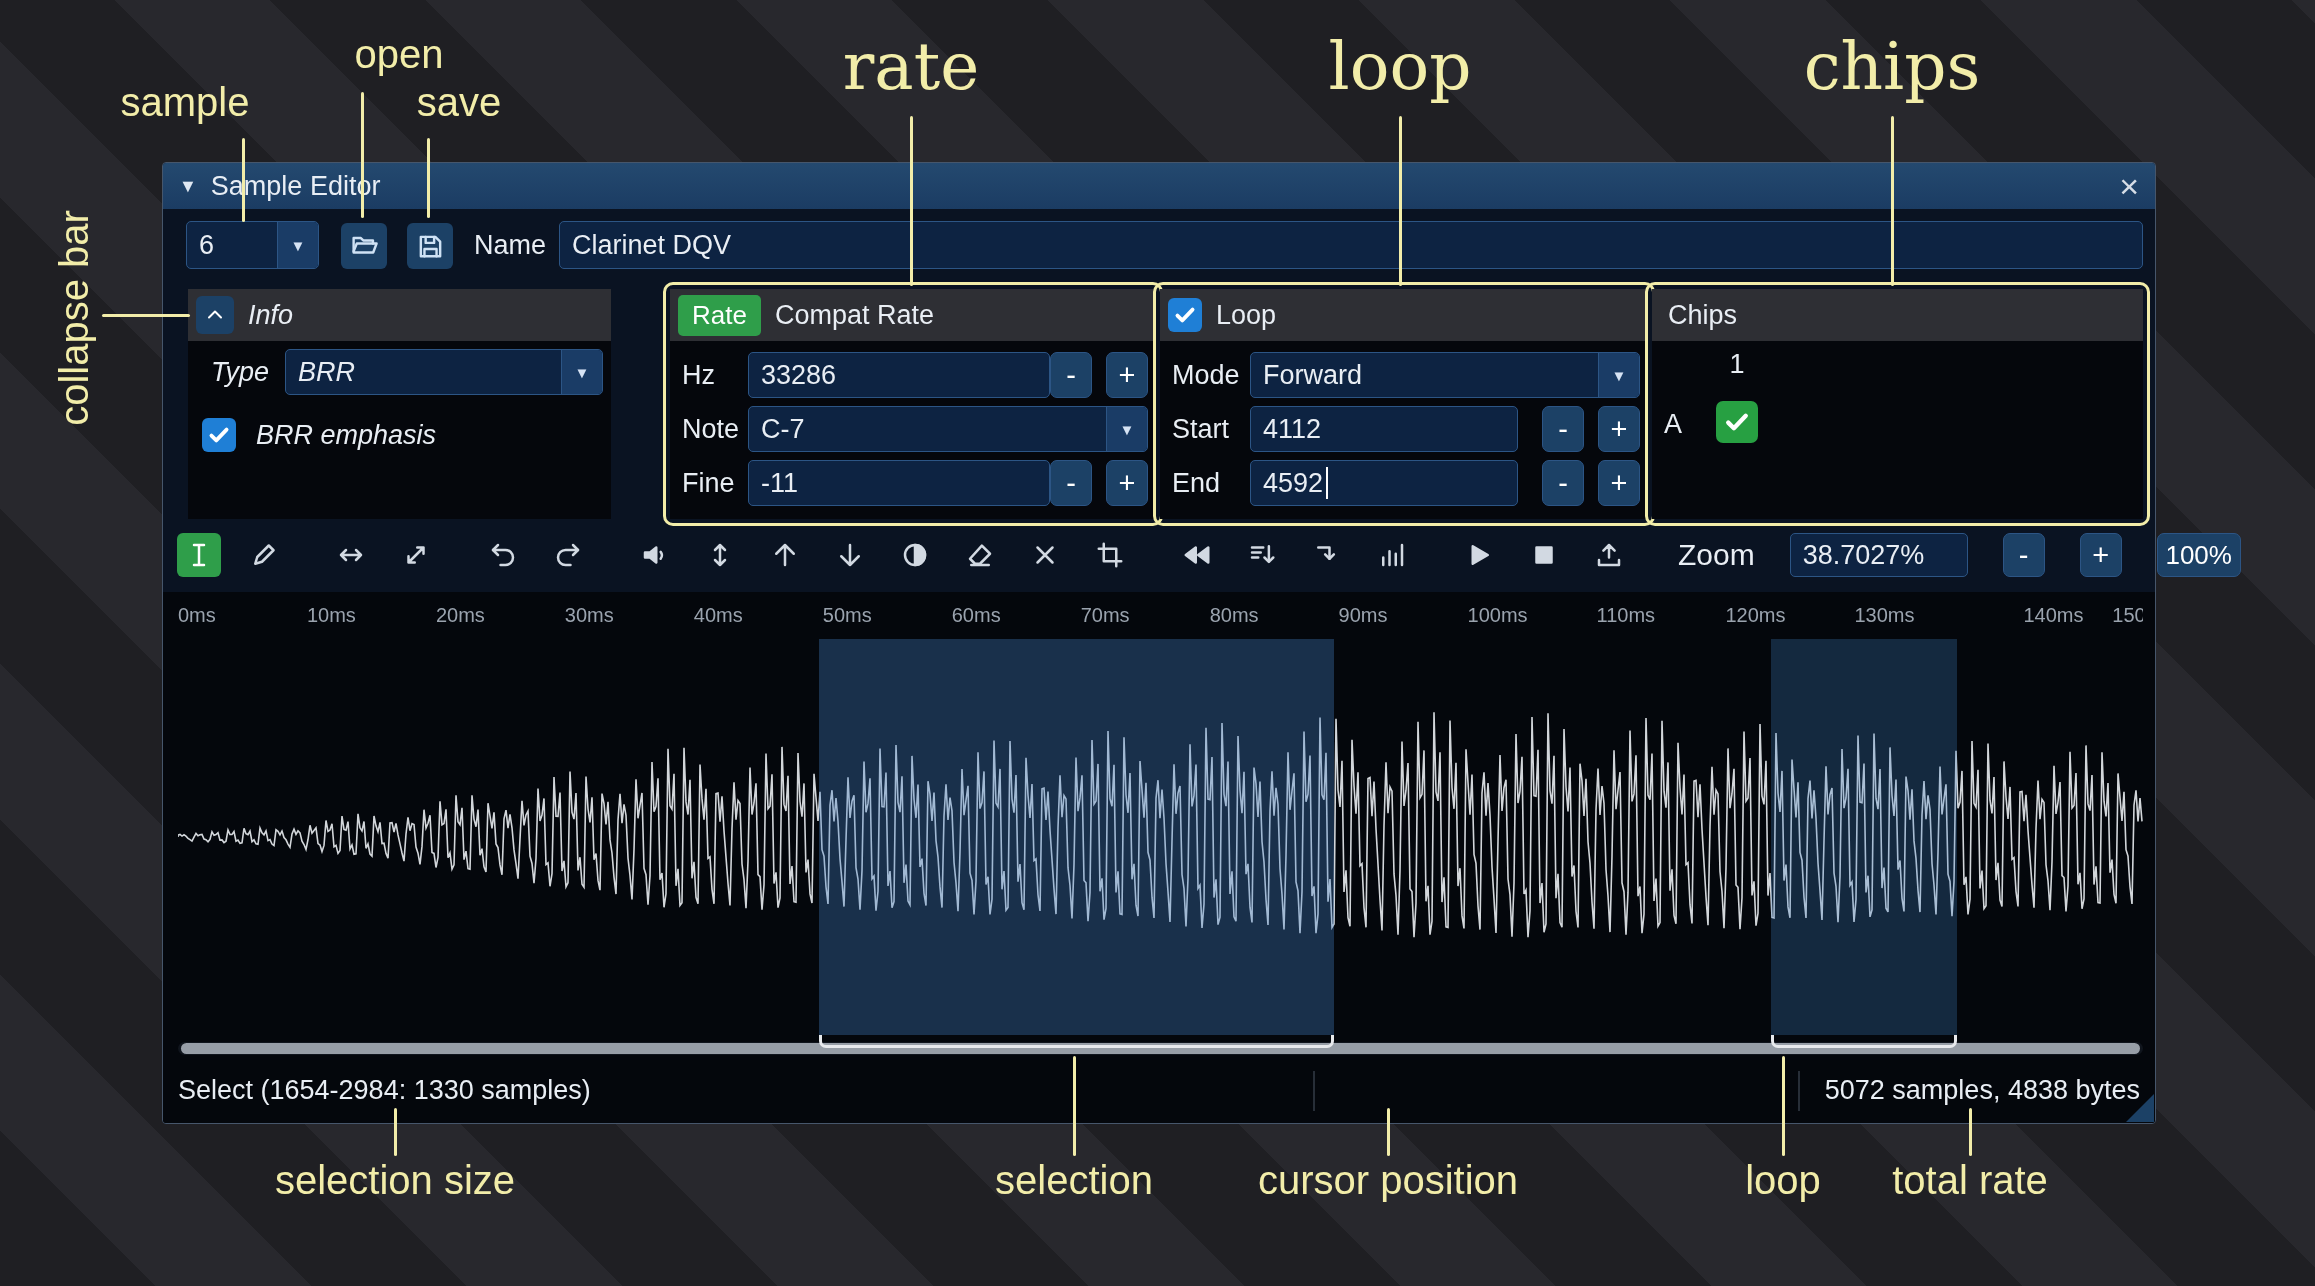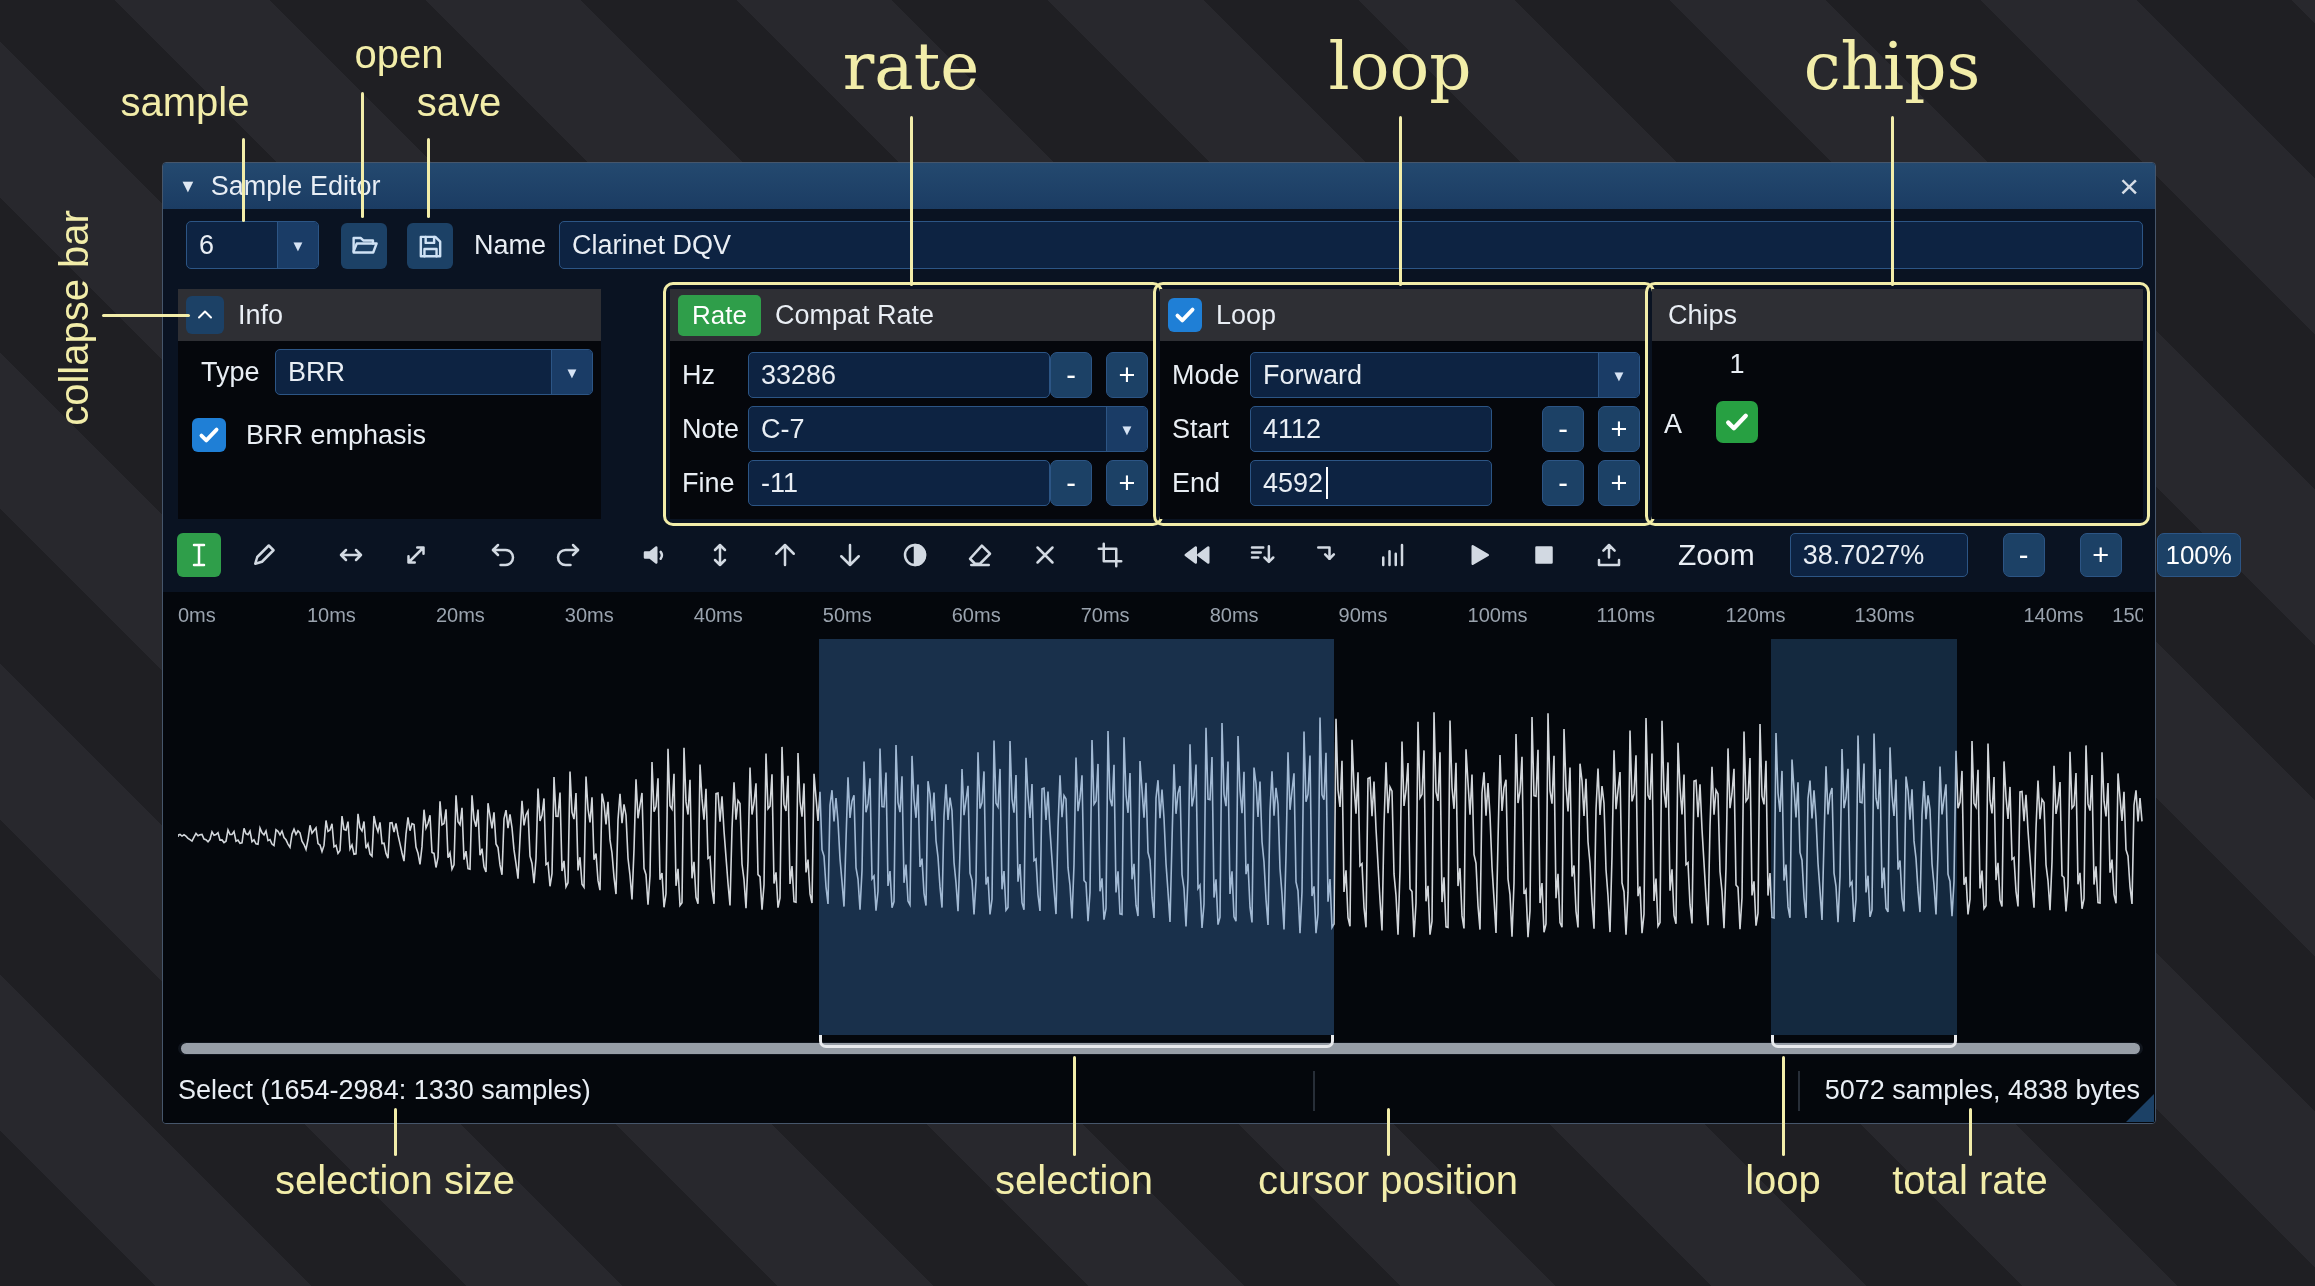--- a/index.html
+++ b/index.html
@@ -54,21 +54,21 @@
   .name-input{position:absolute;left:396px;top:6px;width:1584px;height:48px;}
 
   
   .panel{position:absolute;top:126px;height:230px;background:#05070c;box-sizing:border-box;}
   .panel.hl::after{content:'';position:absolute;inset:-7px;border:3px solid #f2eda9;border-radius:10px;pointer-events:none;}
   .panel-header{
     position:absolute;left:0;top:0;right:0;height:52px;background:#2e2f34;
     display:flex;align-items:center;padding:0 8px;box-sizing:border-box;
     color:#e9eef4;font-size:27px;gap:14px;
   }
-  .info-panel{left:15px;width:423px;}
+  .info-panel{left:25px;width:423px;font-style:italic;}
   .rate-panel{left:507px;width:486px;}
   .loop-panel{left:997px;width:488px;}
   .chips-panel{left:1489px;width:491px;}
 
   .sqbtn{width:38px;height:38px;background:#1c4166;border:none;border-radius:6px;
     display:flex;align-items:center;justify-content:center;color:#fff;padding:0;}
   .sqbtn svg{width:24px;height:24px;}
 
   .badge{background:#2f9e4a;color:#fff;border-radius:5px;padding:5px 14px;font-size:26px;}
 
@@ -78,21 +78,21 @@
   .checkbox svg path{stroke:#fff;stroke-width:3.5;fill:none;stroke-linecap:round;stroke-linejoin:round;}
 
   .prow{position:absolute;left:8px;right:8px;height:48px;display:flex;align-items:center;}
   .rowlbl{color:#e9eef4;font-size:27px;flex:0 0 auto;}
   .r1{top:62px;} .r2{top:116px;} .r3{top:170px;}
   .info-r1{top:59px;} .info-r2{top:122px;}
   .rate-panel .rowlbl{width:70px;padding-left:4px;box-sizing:border-box;}
   .loop-panel .rowlbl{width:82px;padding-left:4px;box-sizing:border-box;}
   .info-panel .rowlbl{width:80px;padding-left:6px;box-sizing:border-box;margin-left:9px;}
   .valfield{height:46px;width:310px;}
-  .loop-panel .valfield{width:242px;}
+  .loop-panel .valfield{width:268px;}
   .grow{flex:1;height:46px;}
   .stepbtn{width:42px;height:46px;background:#1c4166;border:1px solid #2c5585;border-radius:7px;
     color:#fff;font-size:29px;display:flex;align-items:center;justify-content:center;padding:0;margin-left:14px;flex:0 0 auto;}
   .push{margin-left:auto;}
   .caret{width:2px;height:32px;background:#fff;margin-left:3px;}
 
   .chips-col{position:absolute;left:64px;top:60px;width:42px;text-align:center;color:#e9eef4;font-size:27px;}
   .chips-rowlbl{position:absolute;left:12px;top:120px;color:#e9eef4;font-size:27px;}
   .chip-check{position:absolute;left:64px;top:112px;width:42px;height:42px;background:#27a042;border-radius:7px;
     display:flex;align-items:center;justify-content:center;}

